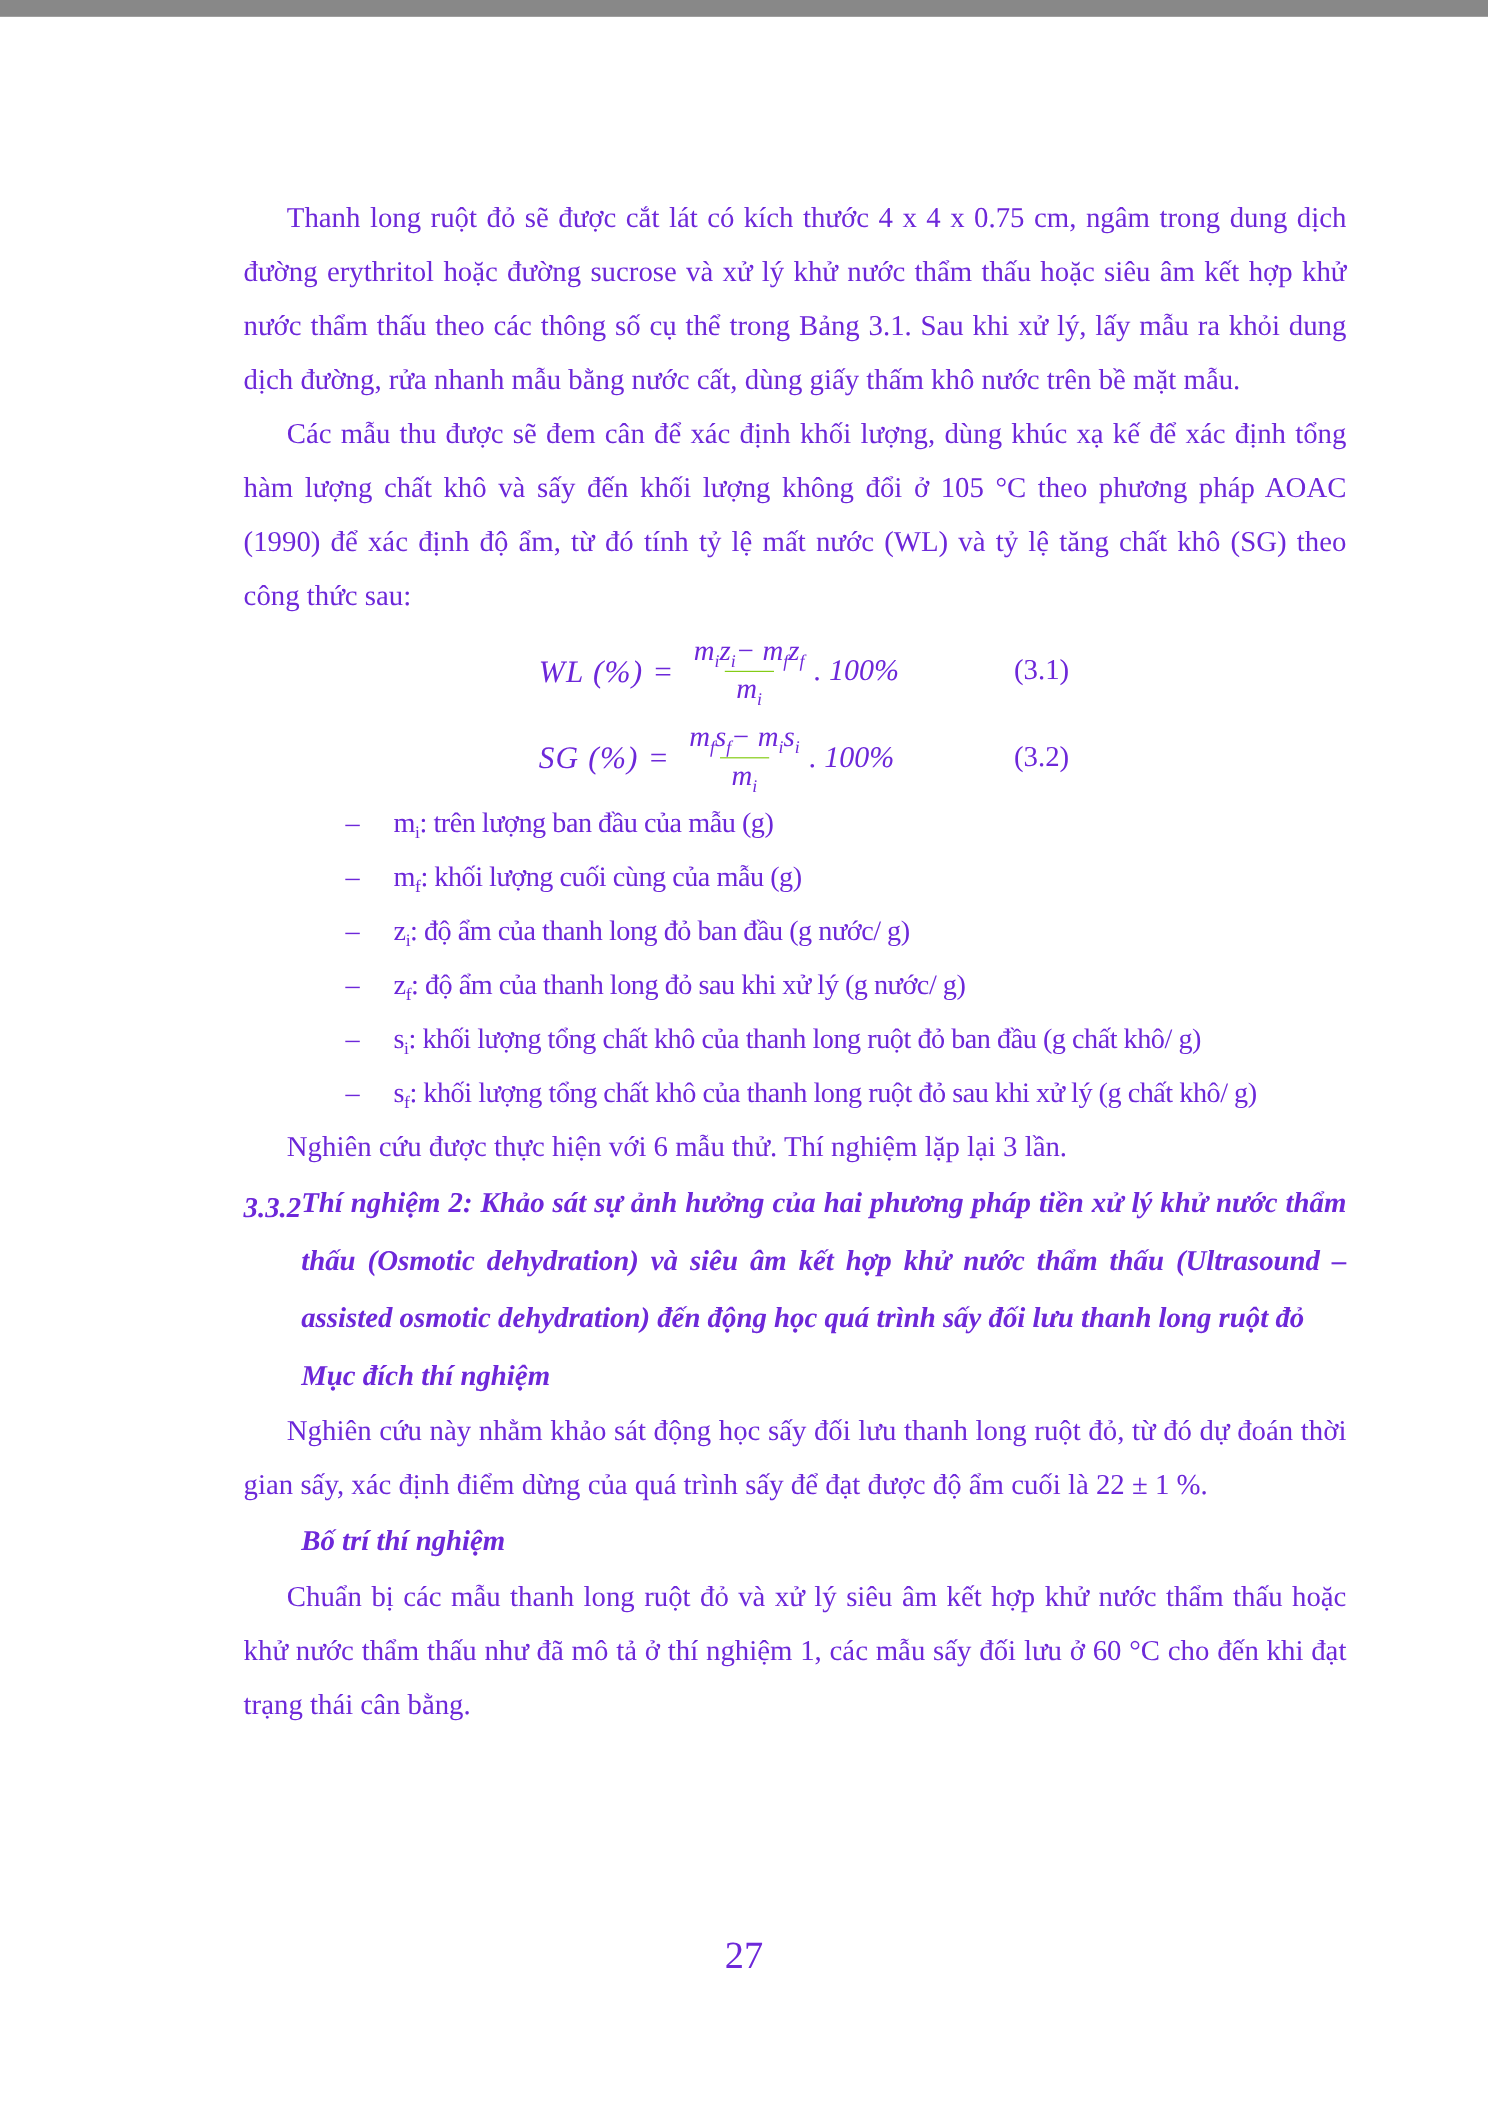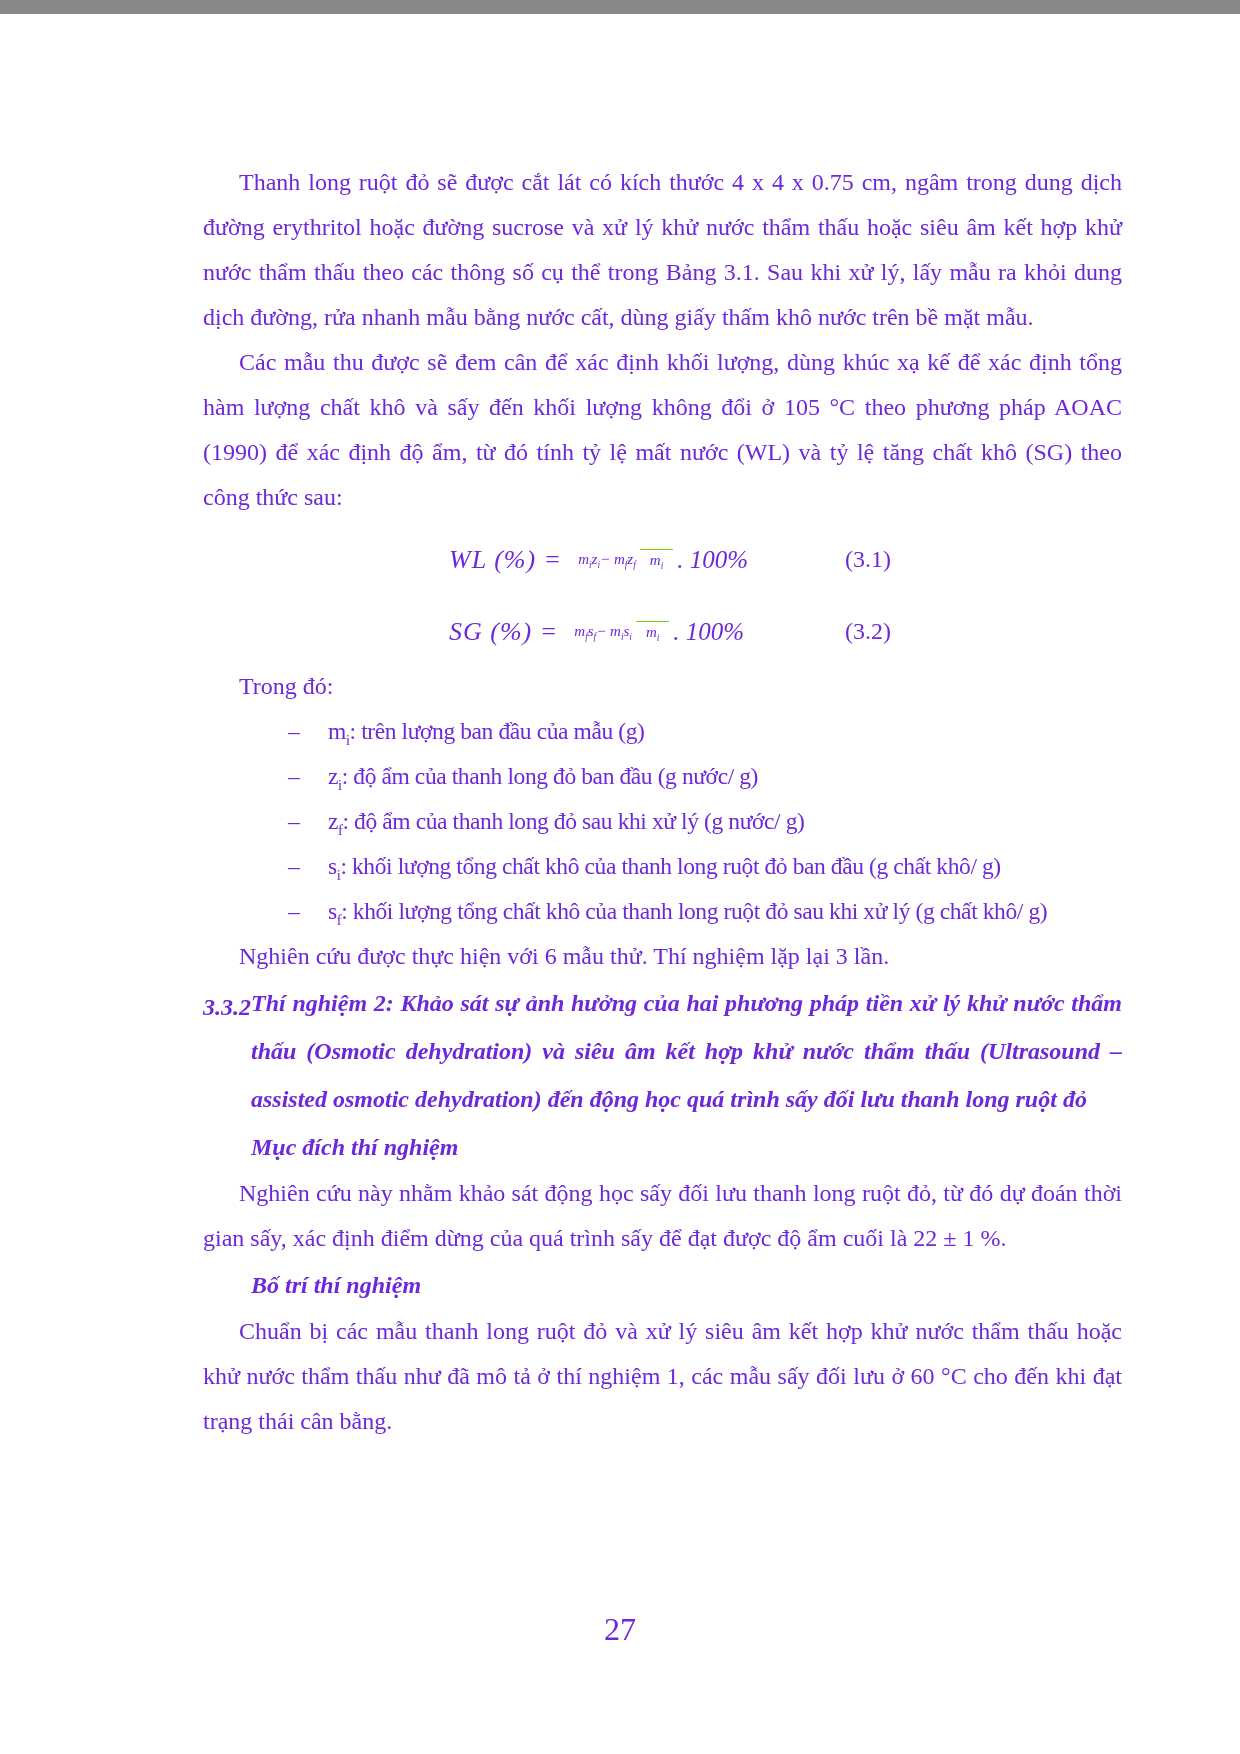--- a/index.html
+++ b/index.html
@@ -25,21 +25,21 @@
     position:relative;
     height:66px;
     margin:6px 0 0 0;
     display:flex;
     align-items:center;
     padding-left:246px;
     text-align:left;
   }
   .formula { display:inline-flex; align-items:center; font-style:italic; font-size:26px; white-space:nowrap; }
   .formula .lhs { margin-right:10px; letter-spacing:1px; }
-  .frac { display:inline-flex; flex-direction:row; align-items:center; font-size:15px; line-height:1.2; margin:0 2px; }
+  .frac { display:inline-flex; flex-direction:column; align-items:center; font-size:24px; line-height:1.2; margin:0 2px; }
   .frac .num { padding:0 4px 1px 4px; }
   .frac .den { border-top:1px solid #84cc16; padding:1px 10px 0 10px; }
   .formula sub { font-size:62%; line-height:0; }
   .formula .tail { font-style:italic; margin-left:2px; font-size:25px; }
   .eq-label { position:absolute; left:642px; top:0; height:66px; display:flex; align-items:center; font-style:normal; font-size:24px; }
 
   
   .bullets { padding-left:85px; font-size:23.5px; letter-spacing:-0.4px; }
   .bullet-item { text-align:left; }
   .bullet-item .dash { display:inline-block; width:40px; letter-spacing:0; }
@@ -99,24 +99,24 @@
       <span class="lhs">SG (%) =</span>
       <span class="frac">
         <span class="num"><span>m</span><sub>f</sub><span>s</span><sub>f</sub><span>− </span><span>m</span><sub>i</sub><span>s</span><sub>i</sub></span>
         <span class="den"><span>m</span><sub>i</sub></span>
       </span>
       <span class="tail">. 100%</span>
     </span>
     <span class="eq-label">(3.2)</span>
   </div>
 
-  <p class="indent">Trong đó:</p>
 
   <div class="bullets">
     <div class="bullet-item"><span class="dash">–</span><span>m</span><sub>i</sub><span>: trên lượng ban đầu của mẫu (g)</span></div>
+    <div class="bullet-item"><span class="dash">–</span><span>m</span><sub>f</sub><span>: khối lượng cuối cùng của mẫu (g)</span></div>
     <div class="bullet-item"><span class="dash">–</span><span>z</span><sub>i</sub><span>: độ ẩm của thanh long đỏ ban đầu (g nước/ g)</span></div>
     <div class="bullet-item"><span class="dash">–</span><span>z</span><sub>f</sub><span>: độ ẩm của thanh long đỏ sau khi xử lý (g nước/ g)</span></div>
     <div class="bullet-item"><span class="dash">–</span><span>s</span><sub>i</sub><span>: khối lượng tổng chất khô của thanh long ruột đỏ ban đầu (g chất khô/ g)</span></div>
     <div class="bullet-item"><span class="dash">–</span><span>s</span><sub>f</sub><span>: khối lượng tổng chất khô của thanh long ruột đỏ sau khi xử lý (g chất khô/ g)</span></div>
   </div>
 
   <p class="indent">Nghiên cứu được thực hiện với 6 mẫu thử. Thí nghiệm lặp lại 3 lần.</p>
 
 
   <div class="section-heading">

